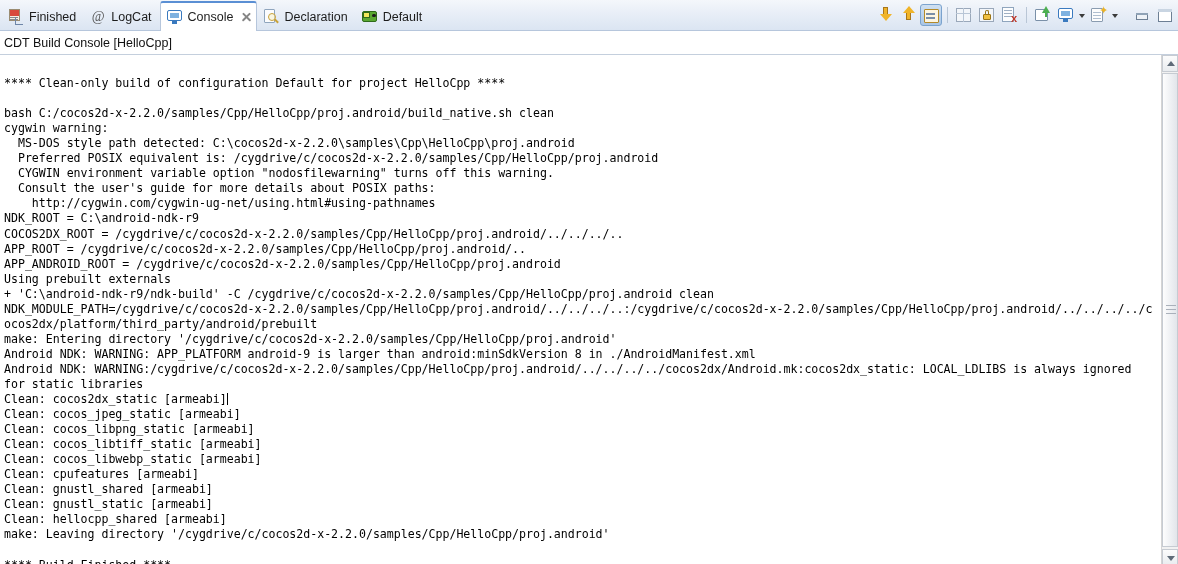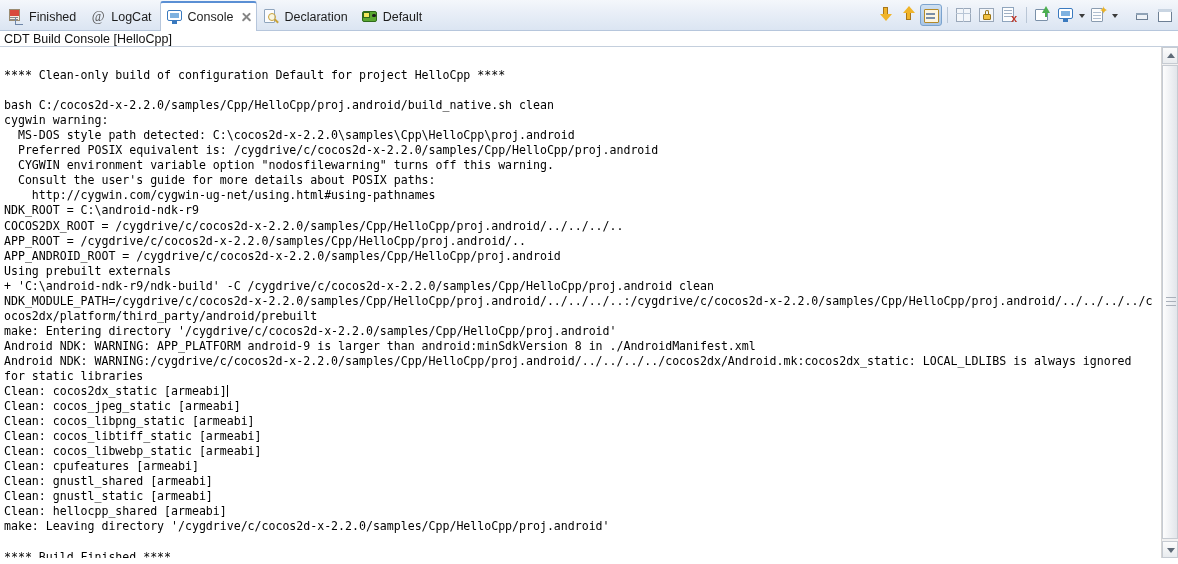--- a/index.html
+++ b/index.html
@@ -265,21 +265,21 @@
   .icon-maximize .xbox {
     position:absolute; left:4px; top:5px; width:14px; height:13px;
     border:1.4px solid #6d7f94; background:#ffffff;
   }
   .icon-maximize .xtop {
     position:absolute; left:4px; top:5px; width:14px; height:3px; background:#c9d5e2;
   }
 
   
   .viewtitle {
-    height: 16px;
+    height: 24px;
     width: 1178px;
     background: #ffffff;
     display: flex;
     align-items: center;
     padding-left: 4px;
     font-size: 12.5px;
     color: #111111;
     border-bottom: 1px solid #c4cfdd;
   }
 

